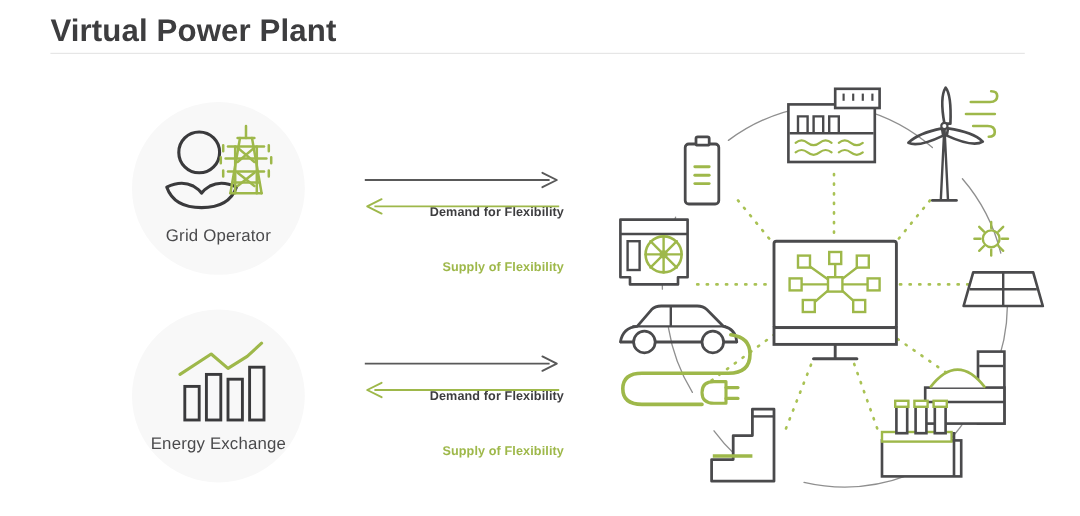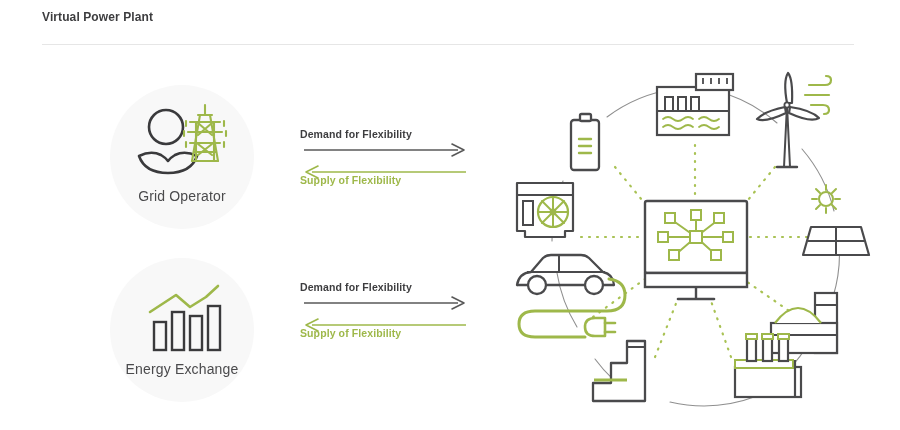--- a/index.html
+++ b/index.html
@@ -6,21 +6,21 @@
   body{
     width:900px;height:430px;background:#ffffff;
     font-family:"Liberation Sans","DejaVu Sans",sans-serif;
     color:#3f3f3f;overflow:hidden;position:relative;
   }
   #stage{position:absolute;left:0;top:0;width:900px;height:430px;}
 
   
   .title{
     position:absolute;left:42px;top:10px;
-    font-size:12px;font-weight:bold;letter-spacing:.1px;
+    font-size:26px;font-weight:bold;letter-spacing:.1px;
     color:#3d3d3f;
   }
   .title-rule{
     position:absolute;left:42px;top:44px;width:812px;height:1px;
     background:#e6e6e6;
   }
 
   
   .actor{position:absolute;width:144px;height:144px;}
   .actor .disc{
@@ -33,22 +33,22 @@
     font-size:14px;color:#4a4a4c;letter-spacing:.15px;
   }
   #actor-grid{left:110px;top:85px;}
   #actor-exchange{left:110px;top:258px;text-decoration:underline;}
 
   
   .flow{position:absolute;width:170px;height:64px;}
   #flow-top{left:300px;top:128px;}
   #flow-bottom{left:300px;top:281px;}
   .flow .lbl{
-    position:absolute;width:170px;text-align:left;
-    font-size:10.5px;font-weight:bold;letter-spacing:.1px;
+    position:absolute;width:170px;text-align:right;
+    font-size:10.5px;font-weight:bold;letter-spacing:.1px;margin-top:43px;
   }
   .flow .lbl.demand{top:0;color:#3d3d3f;}
   .flow .lbl.supply{top:46px;color:#9eb84a;}
   .flow svg{position:absolute;left:0;top:14px;}
 
   
   #ring{position:absolute;left:495px;top:65px;width:400px;height:365px;}
   #ring svg{position:absolute;left:0;top:0;}
 </style>
 </head>

